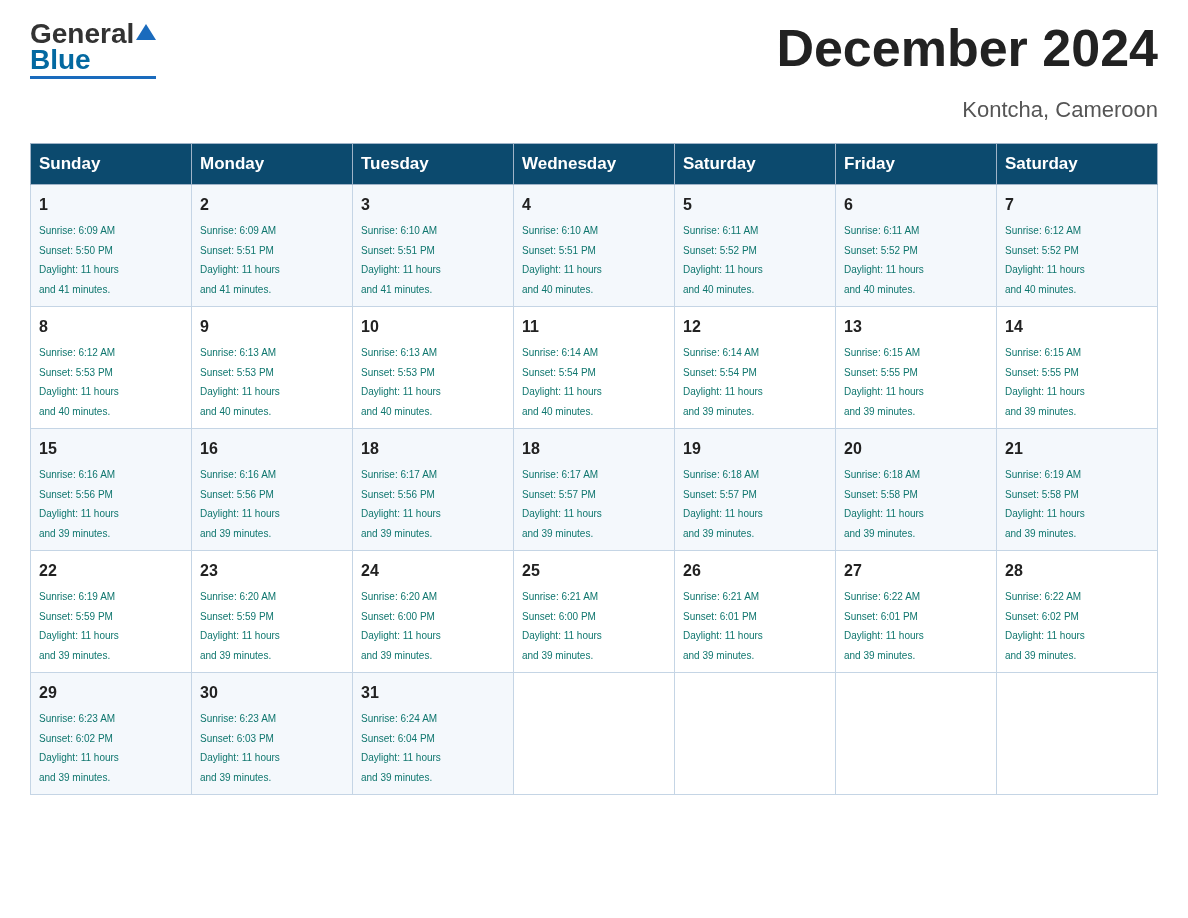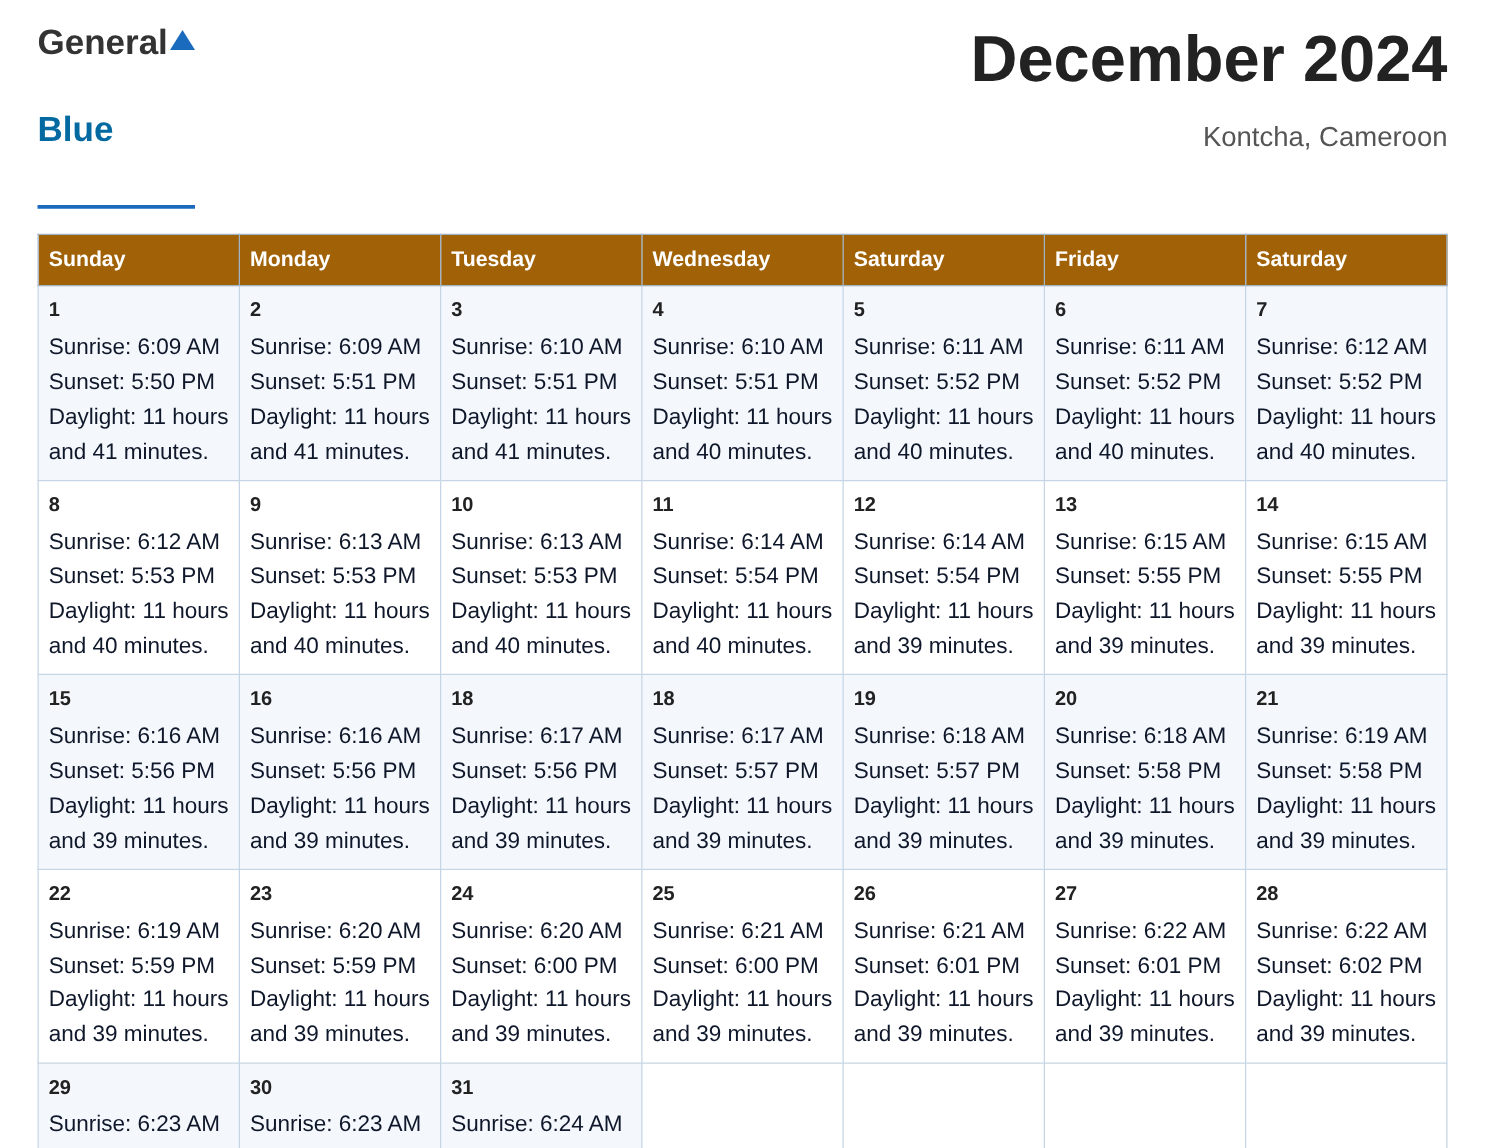--- a/index.html
+++ b/index.html
@@ -16,21 +16,20 @@
     .header {
       display: flex;
       justify-content: space-between;
       align-items: flex-start;
       margin-bottom: 20px;
     }
     .logo {
       display: flex;
       flex-direction: column;
       align-items: flex-start;
-      gap: 44px;
     }
     .logo-general {
       font-size: 28px;
       font-weight: bold;
       color: #333;
       line-height: 1;
     }
     .logo-blue {
       font-size: 28px;
       font-weight: bold;
@@ -57,21 +56,21 @@
       font-size: 22px;
       color: #555;
       margin-top: 20px;
     }
     .calendar-table {
       width: 100%;
       border-collapse: collapse;
       border: 1px solid #a0b4c8;
     }
     .calendar-table thead tr th {
-      background: #a16207;
+      background: #0c4a6e;
       color: #fff;
       font-size: 17px;
       font-weight: bold;
       padding: 10px 8px;
       text-align: left;
       border: 1px solid #a0b4c8;
       margin-left: 12px;
     }
     .calendar-table tbody tr td {
       vertical-align: top;
@@ -89,22 +88,22 @@
       background: #fff;
     }
     .day-number {
       font-size: 16px;
       font-weight: bold;
       color: #222;
       display: block;
       margin-bottom: 3px;
     }
     .day-info {
-      font-size: 18px;
-      color: #0f172a;
+      font-size: 10px;
+      color: #0f766e;
       line-height: 1.55;
     }
     .empty-cell {
       background: #fff !important;
     }
   </style>
 </head>
 <body>
 
 <div class="page">

